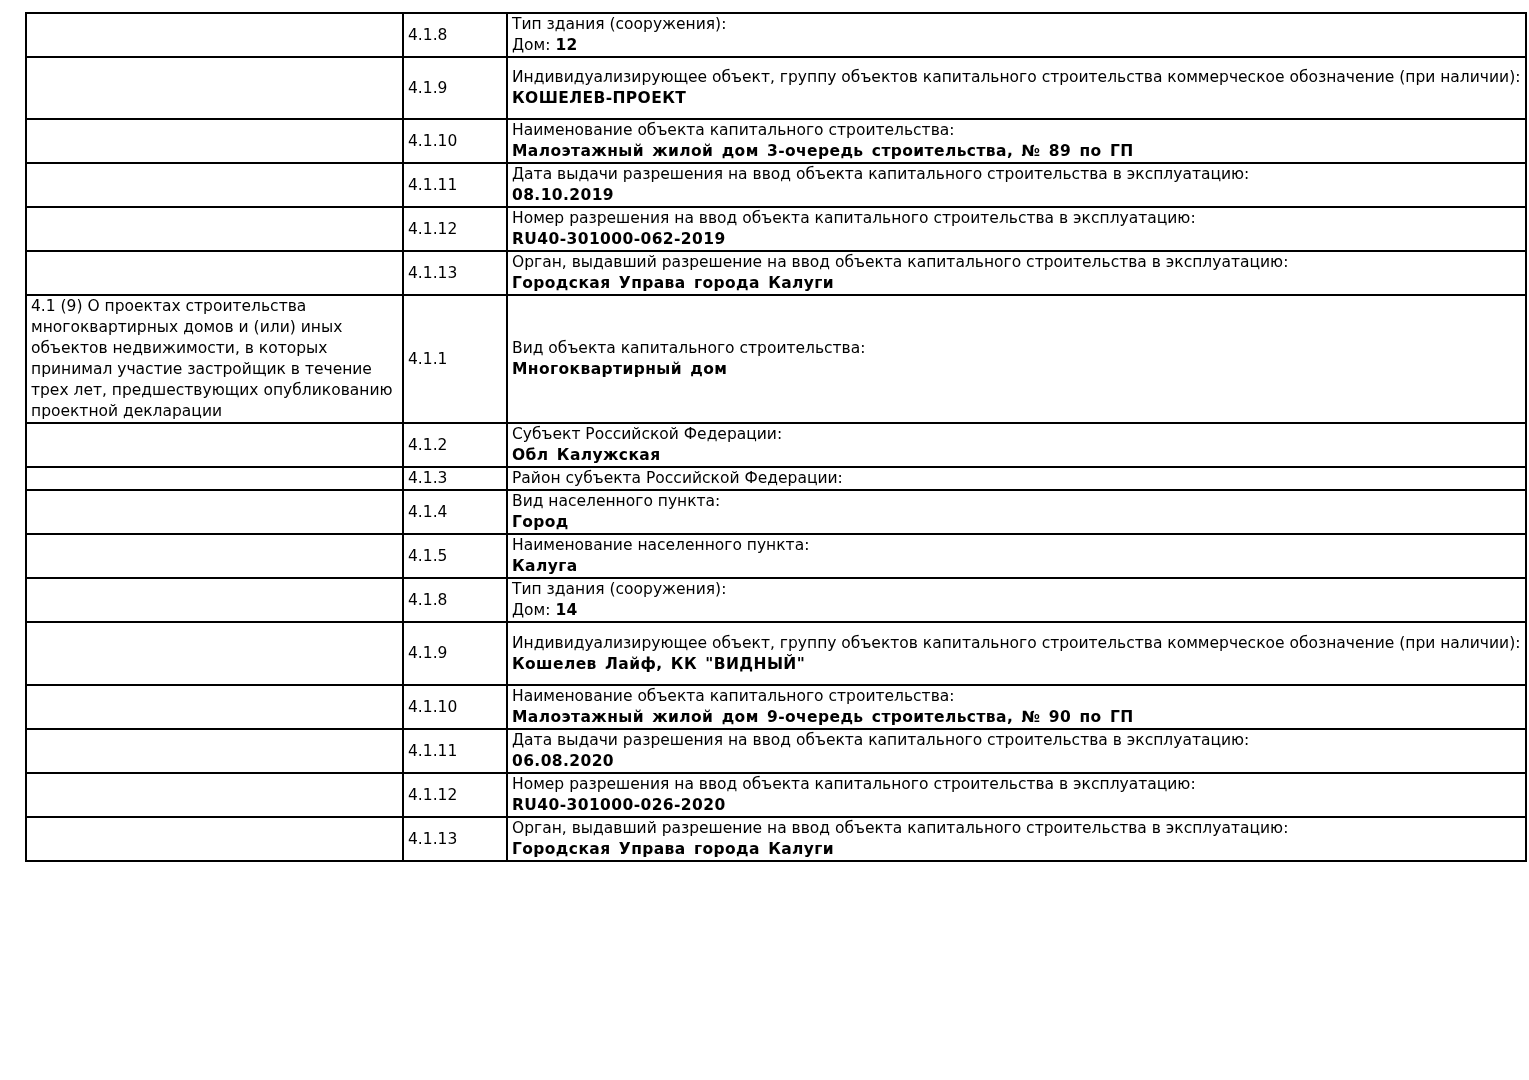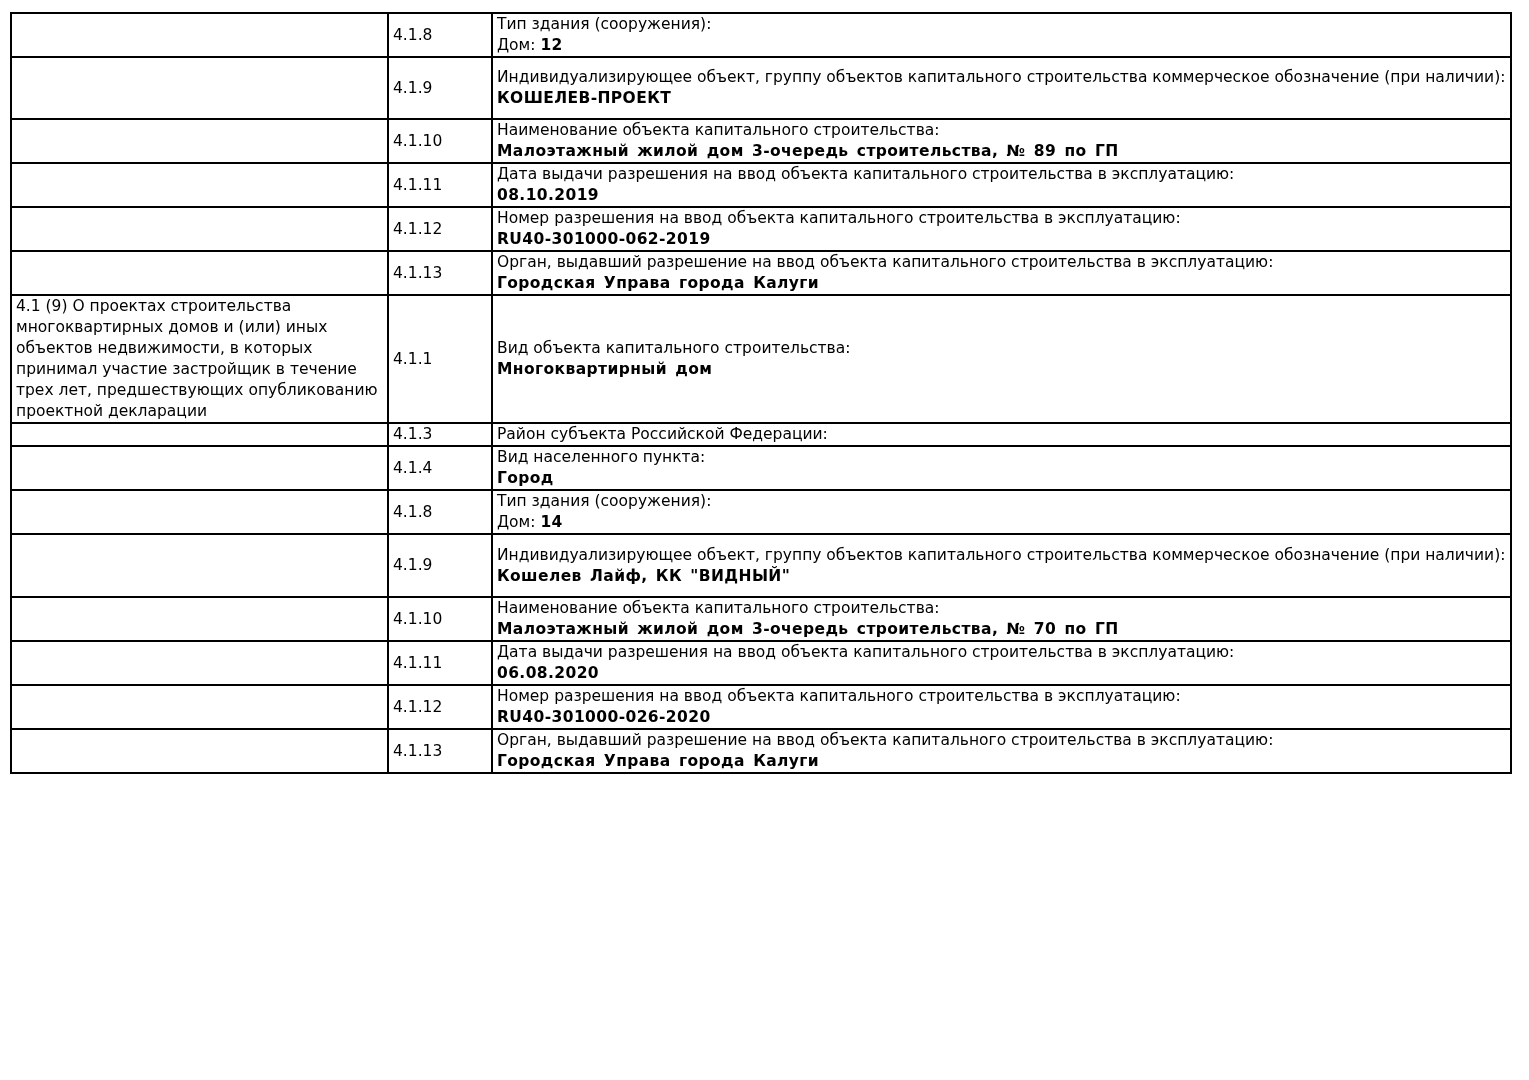--- a/index.html
+++ b/index.html
@@ -7,21 +7,21 @@
     padding: 0;
     width: 1529px;
     height: 1080px;
     background: #ffffff;
     overflow: hidden;
     font-family: "DejaVu Sans", "Liberation Sans", sans-serif;
     color: #000000;
   }
   .sheet {
     position: absolute;
-    left: 10px;
+    left: 25px;
     top: 12px;
   }
   table.decl {
     border-collapse: collapse;
     table-layout: fixed;
     width: 1500px;
     font-size: 15.5px;
     line-height: 21px;
   }
   table.decl td {
@@ -121,38 +121,54 @@
         <td class="c-left">
           <div class="desc-text">4.1 (9) О проектах строительства многоквартирных домов и (или) иных объектов недвижимости, в которых принимал участие застройщик в течение трех лет, предшествующих опубликованию проектной декларации</div>
         </td>
         <td class="c-num"><span>4.1.1</span></td>
         <td class="c-body">
           <div class="lbl">Вид объекта капитального строительства:</div>
           <div class="val"><b>Многоквартирный дом</b></div>
         </td>
       </tr>
 
+      <tr class="h43">
+        <td class="c-left"></td>
+        <td class="c-num"><span>4.1.2</span></td>
+        <td class="c-body">
+          <div class="lbl">Субъект Российской Федерации:</div>
+          <div class="val"><b>Обл Калужская</b></div>
+        </td>
+      </tr>
 
       <tr class="h21">
         <td class="c-left"></td>
         <td class="c-num"><span>4.1.3</span></td>
         <td class="c-body">
           <div class="lbl">Район субъекта Российской Федерации:</div>
         </td>
       </tr>
 
       <tr class="h43">
         <td class="c-left"></td>
         <td class="c-num"><span>4.1.4</span></td>
         <td class="c-body">
           <div class="lbl">Вид населенного пункта:</div>
           <div class="val"><b>Город</b></div>
         </td>
       </tr>
 
+      <tr class="h43">
+        <td class="c-left"></td>
+        <td class="c-num"><span>4.1.5</span></td>
+        <td class="c-body">
+          <div class="lbl">Наименование населенного пункта:</div>
+          <div class="val"><b>Калуга</b></div>
+        </td>
+      </tr>
 
 
 
       <tr class="h43">
         <td class="c-left"></td>
         <td class="c-num"><span>4.1.8</span></td>
         <td class="c-body">
           <div class="lbl">Тип здания (сооружения):</div>
           <div class="val"><span class="pfx">Дом: </span><b>14</b></div>
         </td>
@@ -165,21 +181,21 @@
           <div class="lbl">Индивидуализирующее объект, группу объектов капитального строительства коммерческое обозначение (при наличии):</div>
           <div class="val"><b>Кошелев Лайф, КК "ВИДНЫЙ"</b></div>
         </td>
       </tr>
 
       <tr class="h43">
         <td class="c-left"></td>
         <td class="c-num"><span>4.1.10</span></td>
         <td class="c-body">
           <div class="lbl">Наименование объекта капитального строительства:</div>
-          <div class="val"><b>Малоэтажный жилой дом 3-очередь строительства, № 70 по ГП</b></div>
+          <div class="val"><b>Малоэтажный жилой дом 9-очередь строительства, № 90 по ГП</b></div>
         </td>
       </tr>
 
       <tr class="h43">
         <td class="c-left"></td>
         <td class="c-num"><span>4.1.11</span></td>
         <td class="c-body">
           <div class="lbl">Дата выдачи разрешения на ввод объекта капитального строительства в эксплуатацию:</div>
           <div class="val"><b>06.08.2020</b></div>
         </td>

